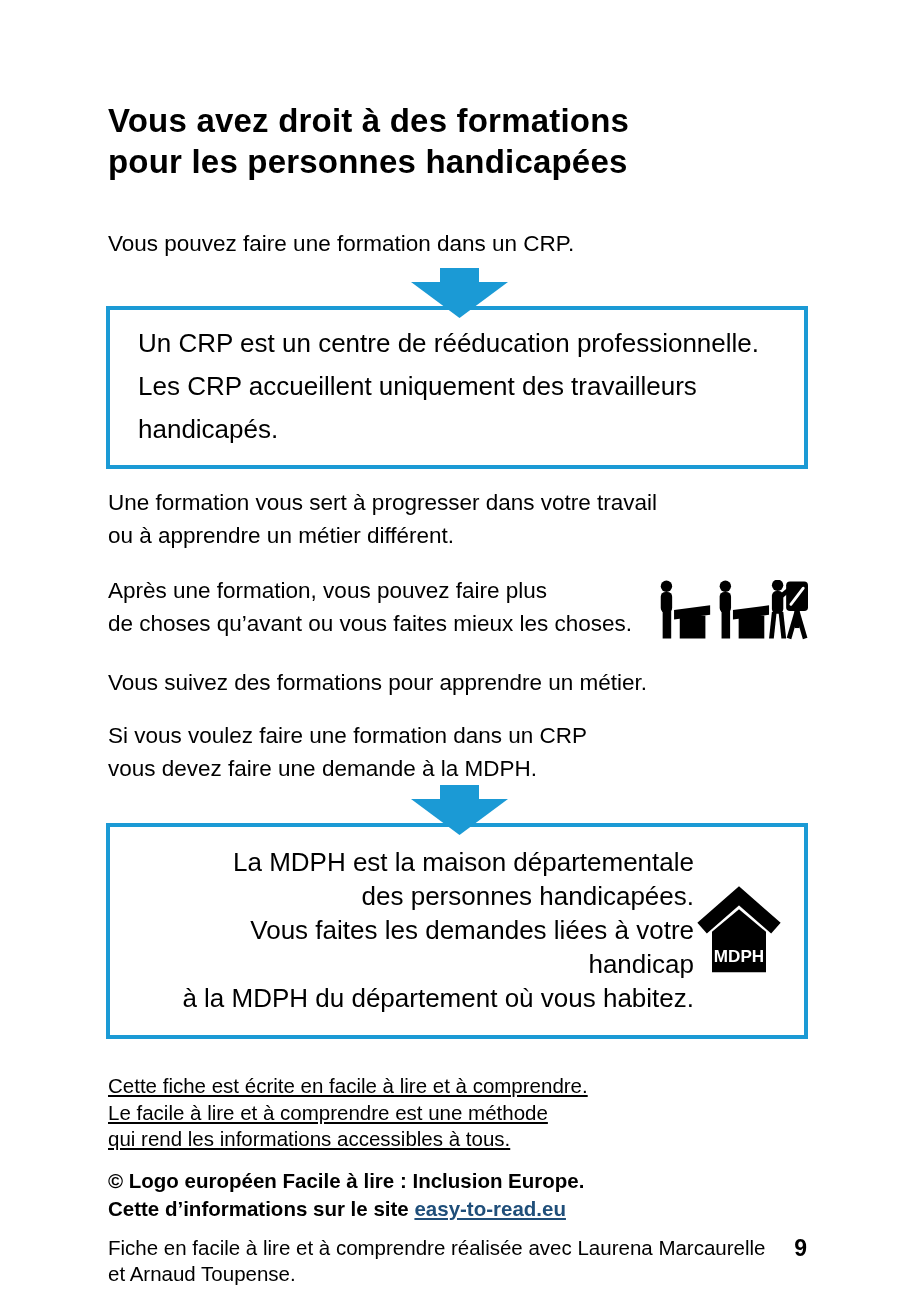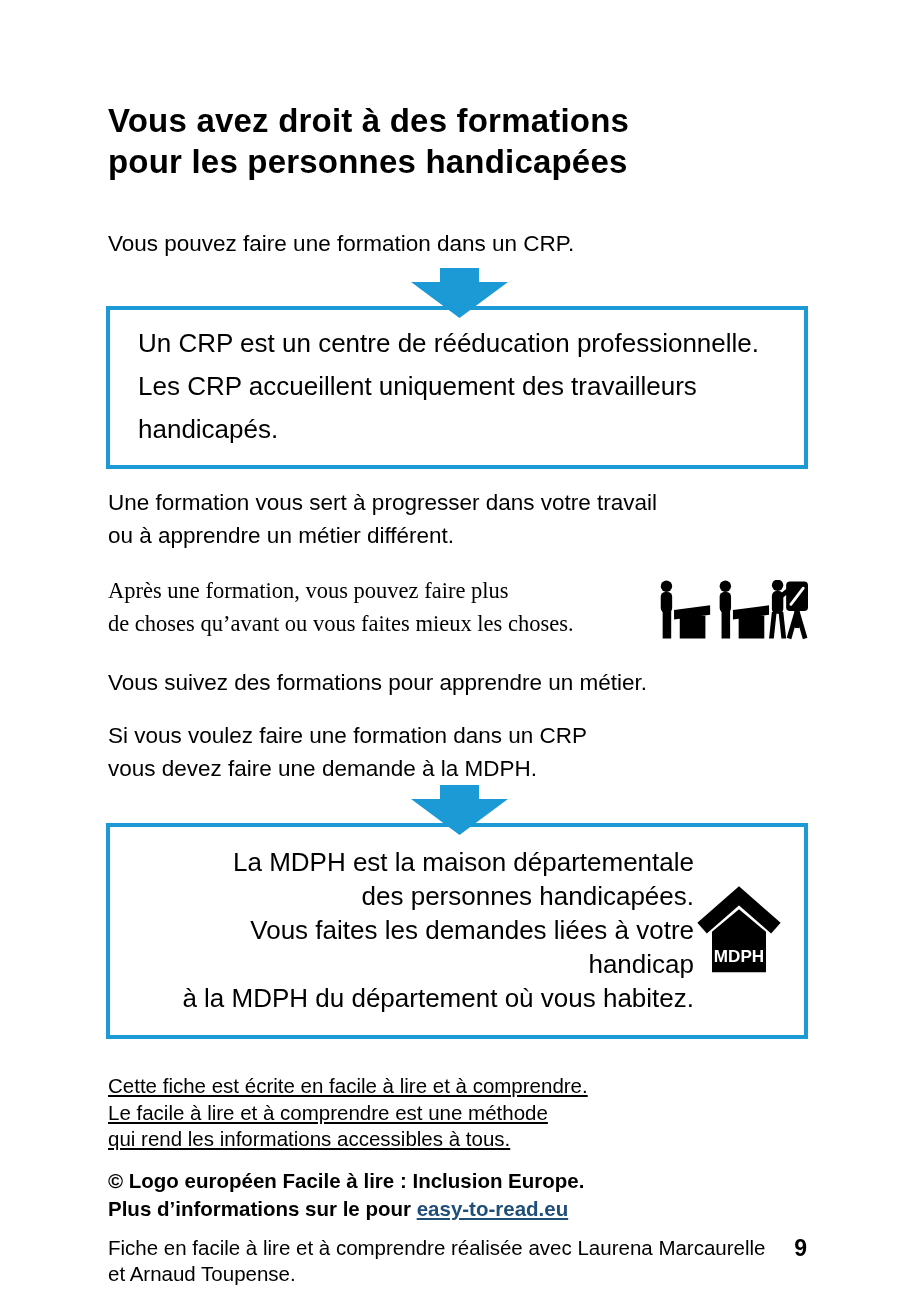--- a/index.html
+++ b/index.html
@@ -48,21 +48,20 @@
   .def-box .box-text{font-size:26px;line-height:43px;}
   .def-box.mdph{display:flex;align-items:center;justify-content:space-between;padding:18px 20px 20px 28px;text-align:right;}
   .def-box.mdph .box-text{line-height:34px;}
   .para{margin:0 111px 0 108px;}
   .p2{margin-top:17px;}
   .p3row{
     margin:22px 111px 0 108px;
     display:flex;
     align-items:flex-end;
     justify-content:space-between;
-    font-family:Liberation Serif, serif;
   }
   .p3row .classroom{flex:0 0 auto;margin-left:8px;margin-bottom:0;color:var(--icon-black);}
   .p4{margin-top:26px;}
   .p5{margin-top:20px;}
   .mdph-icon{flex:0 0 auto;color:var(--icon-black);}
   .small{font-size:20.5px;line-height:26.5px;}
   .fA{margin:34px 111px 0 108px;text-decoration:underline;}
   .fB{margin:14px 111px 0 108px;line-height:28px;font-weight:bold;}
   .fC{margin:12px 111px 0 108px;}
   .fD{margin:14px 111px 0 108px;}
@@ -148,21 +147,21 @@
       <polyline points="9,48 50,12 91,48" fill="none" stroke="currentColor" stroke-width="16"></polyline>
       <polygon points="20,52 50,27 80,52 80,97 20,97" fill="currentColor"></polygon>
       <text x="50" y="85" text-anchor="middle" fill="#ffffff" font-family="Liberation Sans, DejaVu Sans, sans-serif" font-size="19" font-weight="bold">MDPH</text>
     </svg>
   </div>
 
   <p class="small fA pre">Cette fiche est écrite en facile à lire et à comprendre.
 Le facile à lire et à comprendre est une méthode
 qui rend les informations accessibles à tous.</p>
 
-  <p class="small fB"><span>© Logo européen Facile à lire : Inclusion Europe.</span><br><span>Plus d’informations sur le pour </span><a class="easy-link" href="#">easy-to-read.eu</a></p>
+  <p class="small fB"><span>© Logo européen Facile à lire : Inclusion Europe.</span><br><span>Cette d’informations sur le site </span><a class="easy-link" href="#">easy-to-read.eu</a></p>
 
   <p class="small fC pre">Fiche en facile à lire et à comprendre réalisée avec Laurena Marcaurelle
 et Arnaud Toupense.</p>
 
   <p class="small fD">Fiche mise à jour en novembre 2019.</p>
 
   <div class="page-number">9</div>
 
 </div>
 

